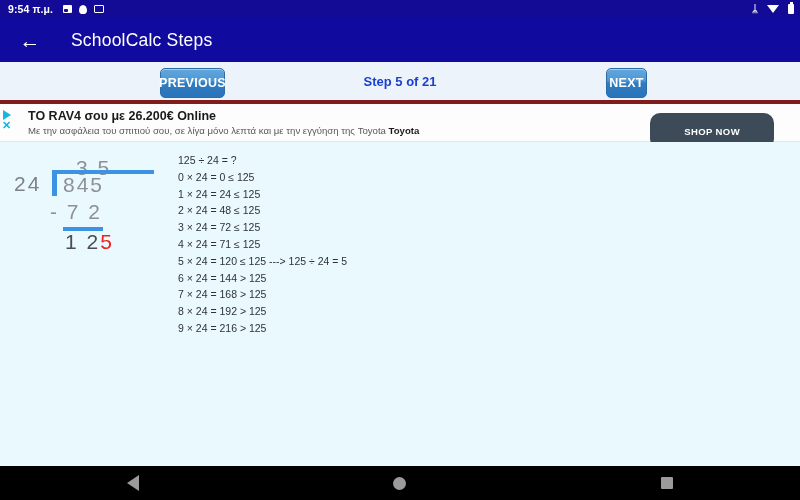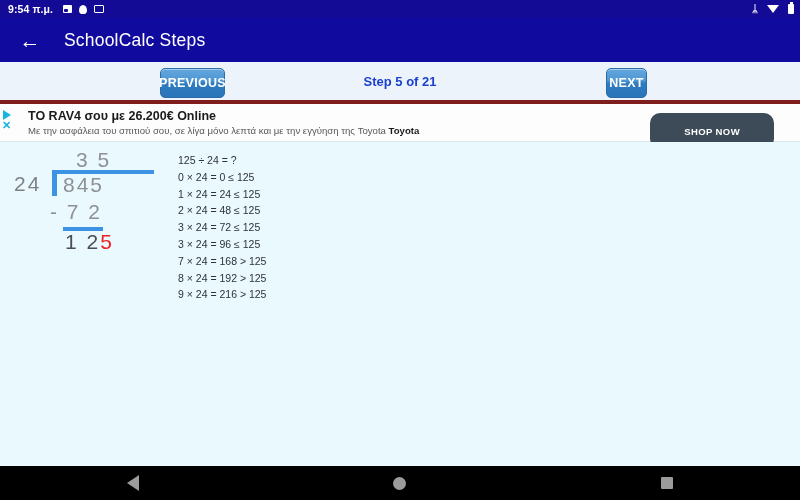--- a/index.html
+++ b/index.html
@@ -31,21 +31,21 @@
   .batt-ico{ width:6px; height:10px; background:#fff; border-radius:1px; position:relative;}
   .batt-ico::before{content:"";position:absolute;top:-2px;left:1.5px;width:3px;height:1.5px;background:#fff;}
 
   
   .appbar {
     height:44px; background:#110a9e; color:#fff;
     display:flex; align-items:center; padding-left:16px;
   }
   .back-arrow { width:28px; height:28px; display:flex; align-items:center; justify-content:center;
     font-size:21px; line-height:1; cursor:pointer; }
-  .appbar .title { font-size:17.5px; margin-left:20px; letter-spacing:0.2px; }
+  .appbar .title { font-size:17.5px; margin-left:27px; letter-spacing:0.2px; }
 
   
   .stepnav {
     height:42px; background:#edf3fa; border-bottom:4px solid #7f1d1d;
     display:flex; align-items:center; position:relative;
   }
   .navbtn {
     position:absolute; top:6px; height:30px;
     background:linear-gradient(to bottom,#63a6dd 0%,#4e97d4 42%,#2f7cc0 50%,#2a74ba 100%);
     border:1px solid #2b6ca6; border-radius:5px; color:#ffffff;
@@ -80,21 +80,21 @@
     font-weight:bold; letter-spacing:0.4px;
     display:flex; align-items:center; justify-content:center; cursor:pointer;
   }
 
   
   .content { position:relative; background:#eaf9fd; height:342px; }
 
   
   .division { position:absolute; left:8px; top:6px; width:150px;
     font-size:21px; letter-spacing:2px; }
-  .div-quot { position:absolute; left:68px; top:0px; color:#8d9095; }
+  .div-quot { position:absolute; left:68px; top:8px; color:#8d9095; }
   .div-divisor { position:absolute; left:6px; top:24px; color:#7e8185; }
   .div-bar-v { position:absolute; left:44px; top:22px; width:5px; height:26px; background:#3d93e3; }
   .div-bar-h { position:absolute; left:44px; top:22px; width:102px; height:4px; background:#3d93e3; }
   .div-dividend { position:absolute; left:55px; top:25px; color:#8d9095; }
   .div-sub { position:absolute; left:42px; top:52px; color:#8d9095; }
   .div-line { position:absolute; left:55px; top:79px; width:40px; height:4px; background:#3d93e3; }
   .div-rem { position:absolute; left:57px; top:82px; color:#4a4d52; }
   .div-rem .red { color:#ee2222; }
 
   
@@ -166,21 +166,23 @@
       <span class="div-line"></span>
       <span class="div-rem"><span>1 2</span><span class="red">5</span></span>
     </div>
 
     <div class="steps">
       <div class="row">125 ÷ 24 = ?</div>
       <div class="row">0 × 24 = 0 ≤ 125</div>
       <div class="row">1 × 24 = 24 ≤ 125</div>
       <div class="row">2 × 24 = 48 ≤ 125</div>
       <div class="row">3 × 24 = 72 ≤ 125</div>
-      <div class="row">3 × 24 = 96 ≤ 125</div>
+      <div class="row">4 × 24 = 71 ≤ 125</div>
+      <div class="row">5 × 24 = 120 ≤ 125 ---&gt; 125 ÷ 24 = 5</div>
+      <div class="row">6 × 24 = 144 &gt; 125</div>
       <div class="row">7 × 24 = 168 &gt; 125</div>
       <div class="row">8 × 24 = 192 &gt; 125</div>
       <div class="row">9 × 24 = 216 &gt; 125</div>
     </div>
 
   </div>
 
   <div class="botnav">
     <span class="nav-back"></span>
     <span class="nav-home"></span>

